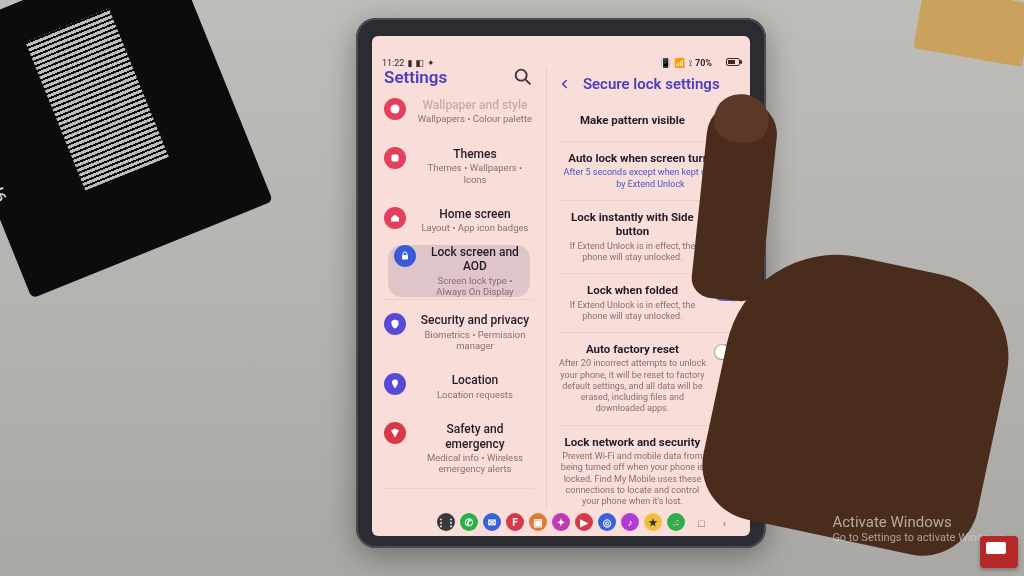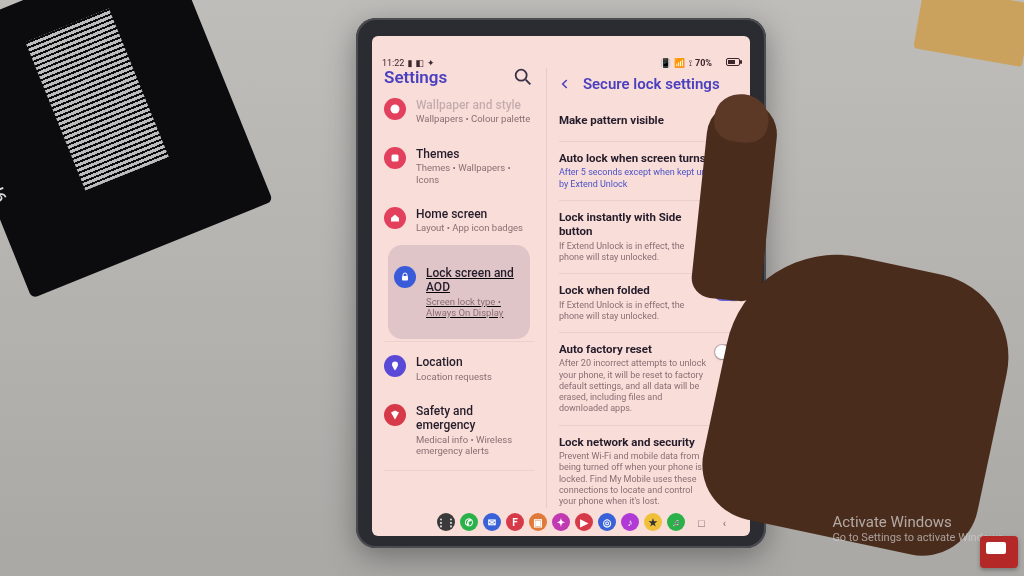--- a/index.html
+++ b/index.html
@@ -30,30 +30,30 @@
   .finger2 { position:absolute; left:72px; top:200px; width:60px; height:160px; background:#4a2c1c; border-radius:30px 28px 16px 16px; transform:rotate(4deg);}
 
   
   .status { height:20px; display:flex; align-items:center; justify-content:space-between; padding:0 10px; font-size:9px; color:#3b272c; }
   .status .left, .status .right { display:flex; align-items:center; gap:3px;margin-top:34px; }
   .battery { display:inline-flex; align-items:flex-start; gap:14px;font-weight:bold; }
   .battery .shell { width:14px; height:8px; border:1px solid #3b272c; border-radius:2px; position:relative; }
   .battery .shell::after{content:'';position:absolute;right:-3px;top:1px;width:2px;height:4px;background:#3b272c;border-radius:1px;}
   .battery .fill { position:absolute; left:1px; top:1px; bottom:1px; width:60%; background:#3b272c; }
 
-  .columns { flex:1; display:flex; min-height:0; }
+  .columns { flex:1; display:flex; min-height:0;text-align:center; }
 
   
   .pane-left { width:46%; display:flex; flex-direction:column; padding:6px 0 0 0; }
   .pane-left .header { display:flex; align-items:center; justify-content:space-between; padding:4px 12px 10px; }
   .pane-left .header h1 { color:#4a3fbf; font-size:17px; font-weight:600; }
   .search-btn { width:22px; height:22px; display:flex; align-items:center; justify-content:center; color:#3b3146; }
   .cat-list { flex:1; overflow:hidden; }
   .cat { display:flex; gap:10px; padding:11px 12px; align-items:flex-start; }
-  .cat.selected { background: rgba(70,60,90,0.14); border-radius:14px; margin:0 16px; padding:21px 6px;text-decoration:underline; }
+  .cat.selected { background: rgba(70,60,90,0.14); border-radius:14px; margin:0 16px; padding:0 6px; }
   .cat .cicon { width:22px; height:22px; border-radius:50%; display:flex; align-items:center; justify-content:center; flex-shrink:0; }
   .cat .ctext { flex:1; min-width:0; }
   .cat .ctitle { font-size:12px; color:#241c2a; font-weight:500; line-height:1.2; }
   .cat .csub { font-size:9.5px; color:#8a6e73; line-height:1.2; margin-top:1px; }
   .sep { height:1px; background: rgba(0,0,0,0.05); margin: 2px 12px; }
 
   
   .pane-right { width:54%; display:flex; flex-direction:column; border-left:1px solid rgba(0,0,0,0.07);margin-top:12px; }
   .pane-right .header { display:flex; align-items:center; gap:8px; padding:6px 8px 10px; }
   .back-btn { width:20px; height:20px; display:flex; align-items:center; justify-content:center; color:#4a3fbf; }
@@ -162,20 +162,31 @@
                   <rect x="6" y="10" width="12" height="9" rx="2"></rect>
                   <path d="M8 10V8a4 4 0 0 1 8 0v2" fill="none" stroke="#fff" stroke-width="2"></path>
                 </svg>
               </div>
             <div class="ctext">
               <div class="ctitle">Lock screen and AOD</div>
               <div class="csub">Screen lock type • Always On Display</div>
             </div>
           </div>
           <div class="sep"></div>
+          <div class="cat">
+            <div class="cicon" style="background:#5a49d6">
+                <svg width="12" height="12" viewBox="0 0 24 24" fill="#fff">
+                  <path d="M12 3l7 3v5c0 5-3 8-7 10-4-2-7-5-7-10V6z"></path>
+                </svg>
+              </div>
+            <div class="ctext">
+              <div class="ctitle">Security and privacy</div>
+              <div class="csub">Biometrics • Permission manager</div>
+            </div>
+          </div>
           <div class="cat">
             <div class="cicon" style="background:#5a49d6">
                 <svg width="12" height="12" viewBox="0 0 24 24" fill="#fff">
                   <path d="M12 3a6 6 0 0 1 6 6c0 4-6 12-6 12S6 13 6 9a6 6 0 0 1 6-6z"></path>
                 </svg>
               </div>
             <div class="ctext">
               <div class="ctitle">Location</div>
               <div class="csub">Location requests</div>
             </div>

